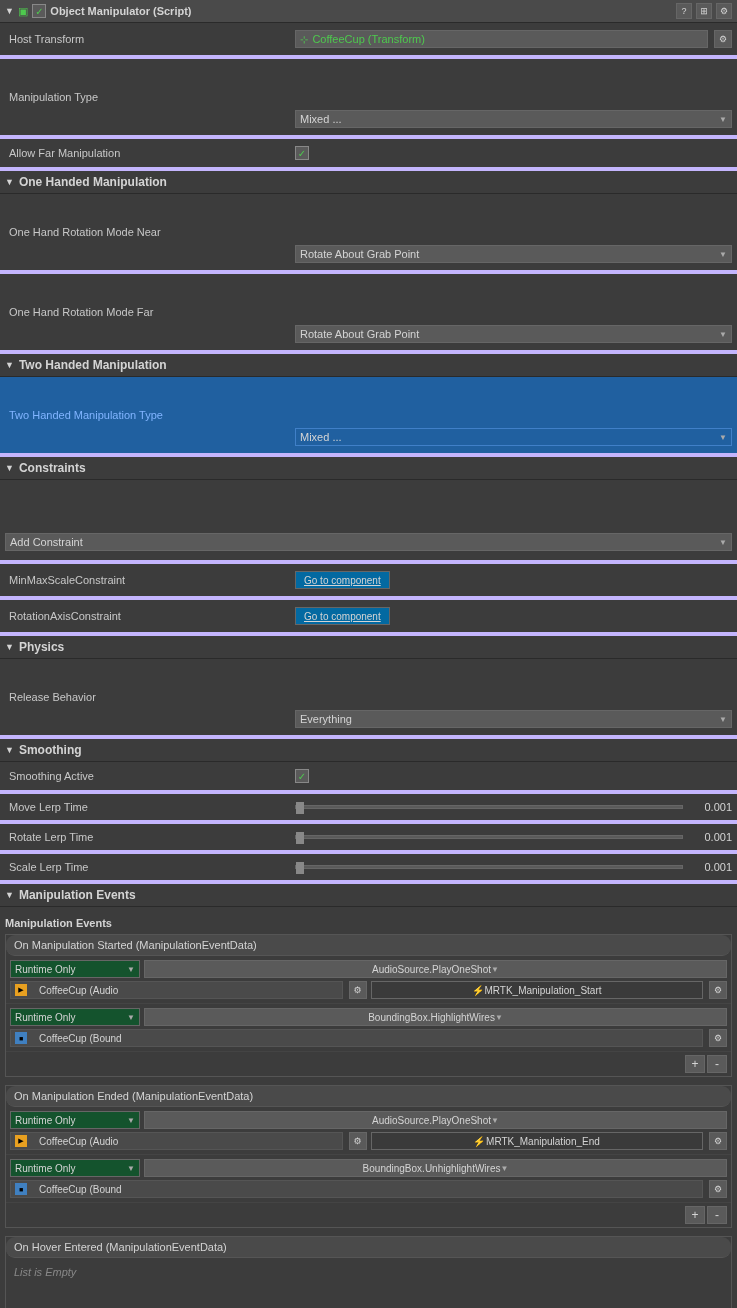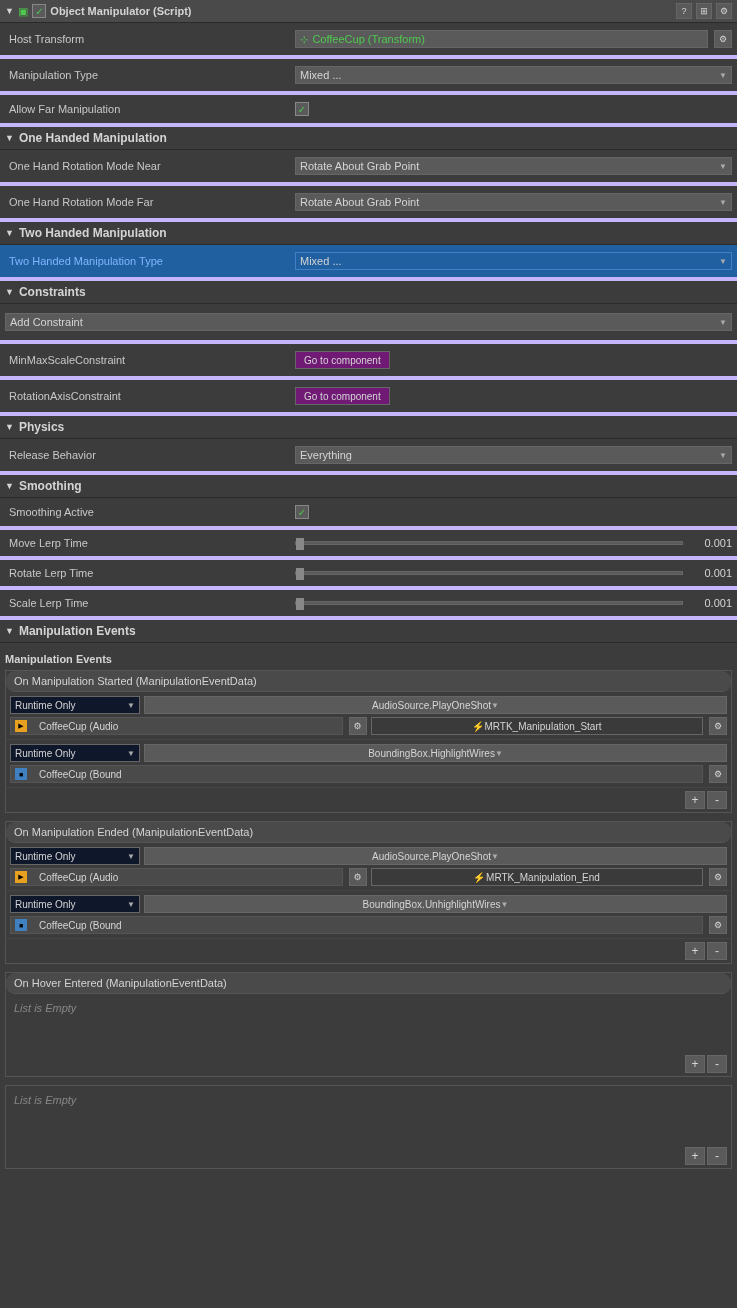--- a/index.html
+++ b/index.html
@@ -61,20 +61,21 @@
       background: #5a5a5a;
       border: 1px solid #666;
       color: #d4d4d4;
       font-size: 11px;
       padding: 1px 4px;
       height: 18px;
       display: flex;
       align-items: center;
       justify-content: space-between;
       cursor: pointer;
+      margin-top: 44px;
     }
     .dropdown-arrow {
       font-size: 8px;
       color: #aaa;
     }
     .transform-value {
       background: #5a5a5a;
       border: 1px solid #666;
       color: #4ec94e;
       font-size: 11px;
@@ -129,29 +130,30 @@
       align-items: center;
       justify-content: center;
       cursor: pointer;
     }
     .checkbox.checked::after {
       content: '✓';
       font-size: 10px;
       color: #4ec94e;
     }
     .go-to-btn {
-      background: #701a75;
+      background: #0369a1;
       border: 1px solid #666;
       color: #d4d4d4;
       font-size: 10px;
       padding: 1px 8px;
       height: 18px;
       cursor: pointer;
       display: flex;
       align-items: center;
+      text-decoration: underline;
     }
     .slider-row {
       display: flex;
       align-items: center;
       gap: 4px;
     }
     .slider-track {
       flex: 1;
       height: 4px;
       background: #5a5a5a;
@@ -198,21 +200,21 @@
       align-items: center;
       gap: 4px;
       margin-bottom: 3px;
     }
     .event-row-bottom {
       display: flex;
       align-items: center;
       gap: 4px;
     }
     .event-dropdown {
-      background: #0f172a;
+      background: #14532d;
       border: 1px solid #666;
       color: #d4d4d4;
       font-size: 10px;
       padding: 1px 4px;
       height: 18px;
       display: flex;
       align-items: center;
       justify-content: space-between;
       cursor: pointer;
       width: 130px;

